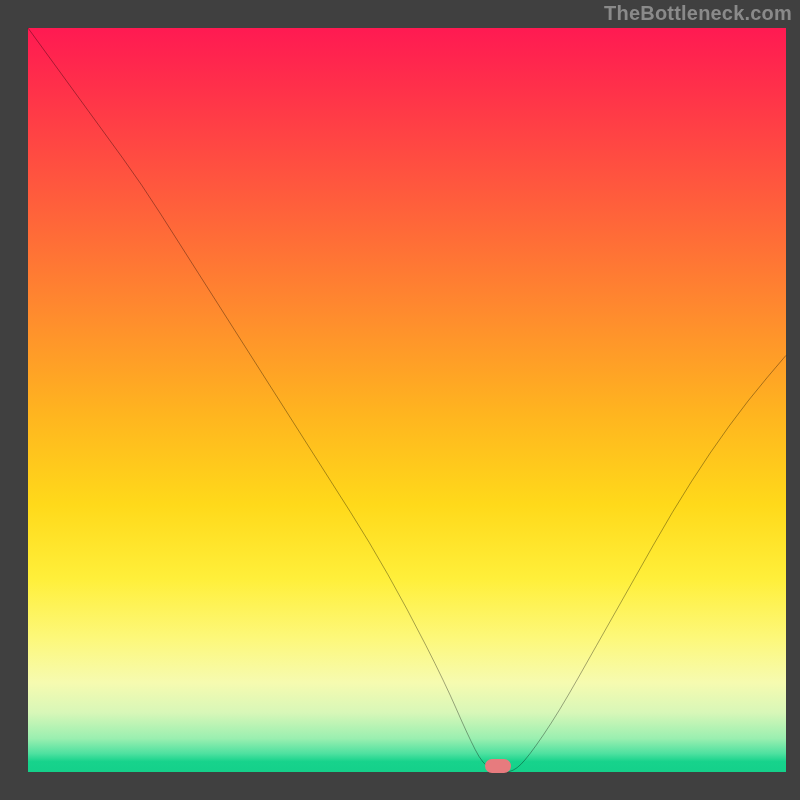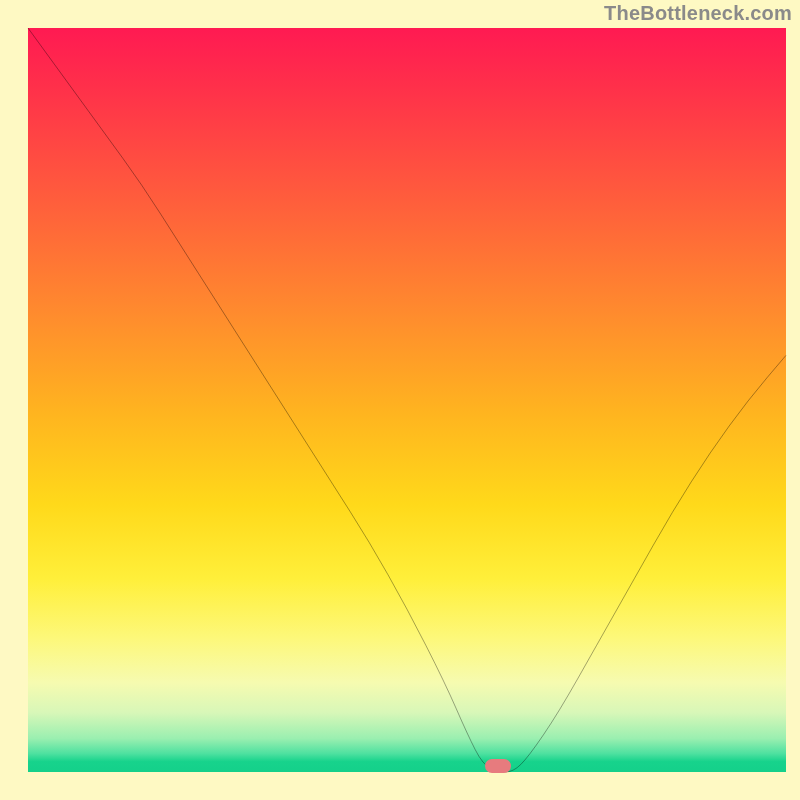--- a/index.html
+++ b/index.html
@@ -8,21 +8,21 @@
     width: 800px;
     height: 800px;
     background: #000;
     overflow: hidden;
     font-family: Arial, Helvetica, sans-serif;
   }
   .frame {
     position: relative;
     width: 800px;
     height: 800px;
-    background: #fef9c3;
+    background: #404040;
   }
   .watermark {
     position: absolute;
     top: 2px;
     right: 8px;
     color: #8a8a8a;
     font-size: 20px;
     font-weight: 600;
     letter-spacing: 0.2px;
     z-index: 10;

